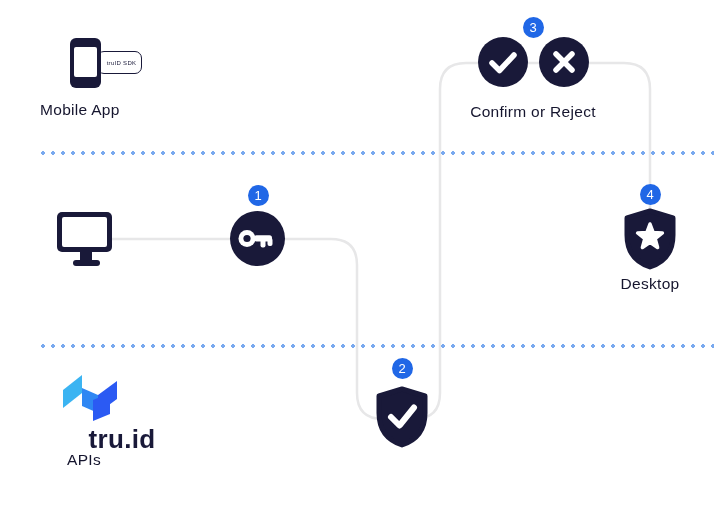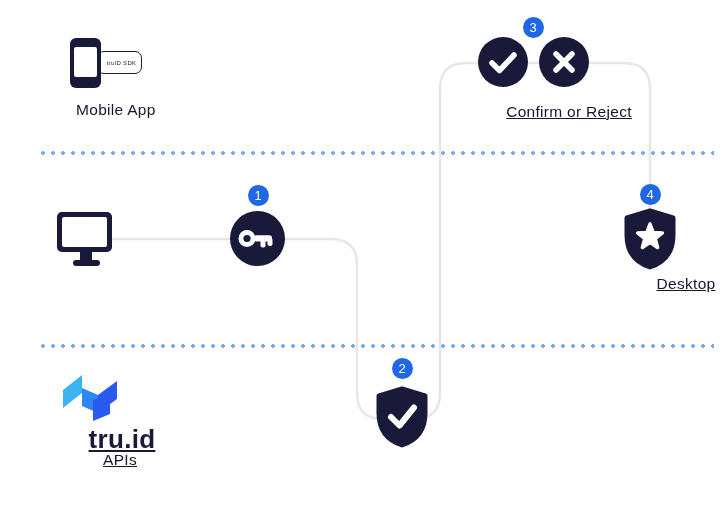--- a/index.html
+++ b/index.html
@@ -16,22 +16,22 @@
   
   #connector-svg{position:absolute;left:0;top:0;}
   .connector{fill:none;stroke:var(--connector-gray);stroke-width:2.5;}
   
   .lane-divider{
     position:absolute;left:38px;width:676px;height:4px;
     background-image:radial-gradient(circle, var(--dotted-blue) 1.6px, rgba(0,0,0,0) 1.9px);
     background-size:10px 4px;
   }
   
-  .node-label{font-size:15.5px;letter-spacing:.3px;color:var(--text);white-space:nowrap;margin-left:36px;}
-  .centered{transform:translateX(-50%);text-align:center;text-decoration:underline;}
+  .node-label{font-size:15.5px;letter-spacing:.3px;color:var(--text);white-space:nowrap;}
+  .centered{transform:translateX(-50%);text-align:center;}
   
   .badge{
     position:absolute;width:21px;height:21px;border-radius:50%;
     background:var(--badge-blue);color:#fff;font-size:13px;line-height:21px;
     text-align:center;z-index:4;
   }
   
   .circle-node{
     position:absolute;border-radius:50%;background:var(--navy);z-index:3;
     display:flex;align-items:center;justify-content:center;

